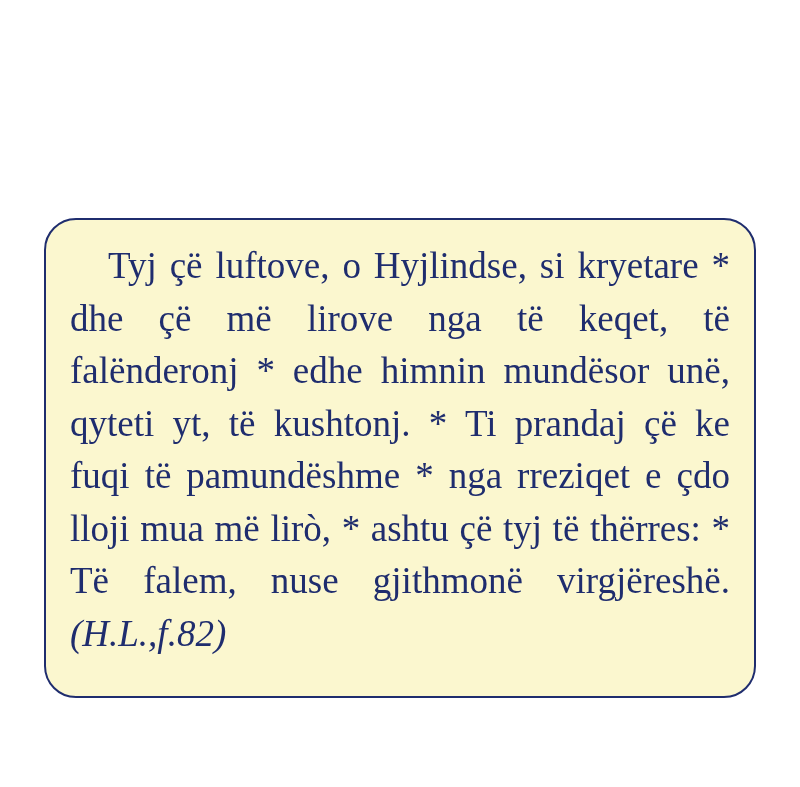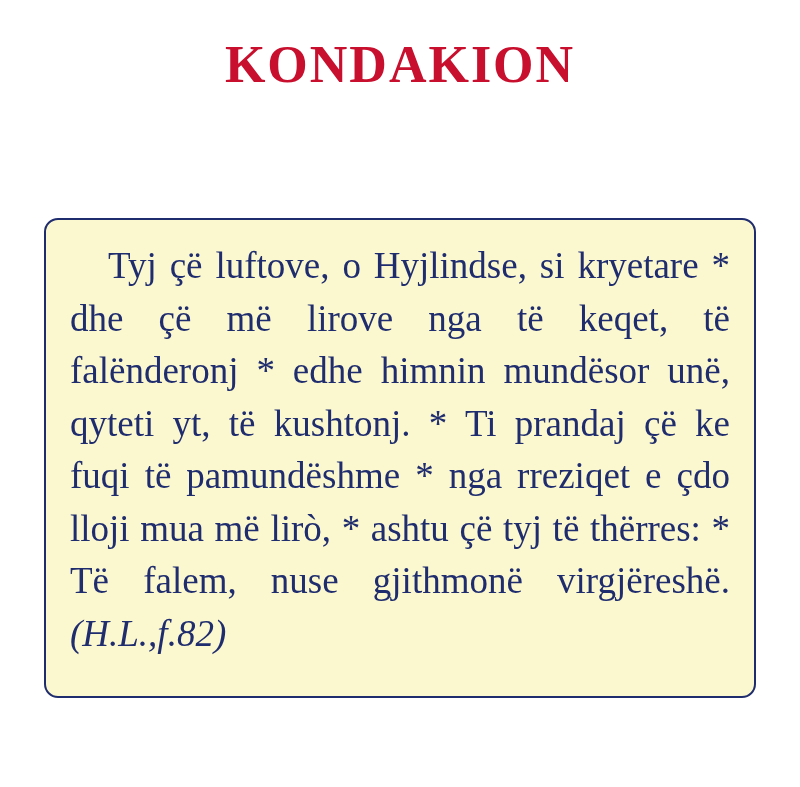--- a/index.html
+++ b/index.html
@@ -34,21 +34,21 @@
   }
   .card {
     position: absolute;
     left: 44px;
     top: 218px;
     width: 712px;
     height: 480px;
     box-sizing: border-box;
     background: #fbf7cf;
     border: 2px solid #1f2d6e;
-    border-radius: 14px;
+    border-radius: 32px;
   }
   .card-inner {
     padding: 20px 24px 16px 24px;
   }
   .body-text {
     color: #1f2d6e;
     font-family: "Liberation Serif", serif;
     font-size: 37px;
     line-height: 1.42;
     text-align: justify;
@@ -60,21 +60,20 @@
   .body-text .ref {
     font-style: italic;
     text-indent: 0;
   }
 </style>
 </head>
 <body>
 
 <div class="page">
 
-  <div class="title">KONDAKION</div>
 
   <div class="card">
     <div class="card-inner">
       <p class="body-text"><span>Tyj çë luftove, o Hyjlindse, si kryetare * dhe çë më lirove nga të keqet, të falënderonj * edhe himnin mundësor unë, qyteti yt, të kushtonj. * Ti prandaj çë ke fuqi të pamundëshme * nga rreziqet e çdo lloji mua më lirò, * ashtu çë tyj të thërres: * Të falem, nuse gjithmonë virgjëreshë.</span> <span class="ref">(H.L.,f.82)</span></p>
     </div>
   </div>
 
 </div>
 
 </body></html>

